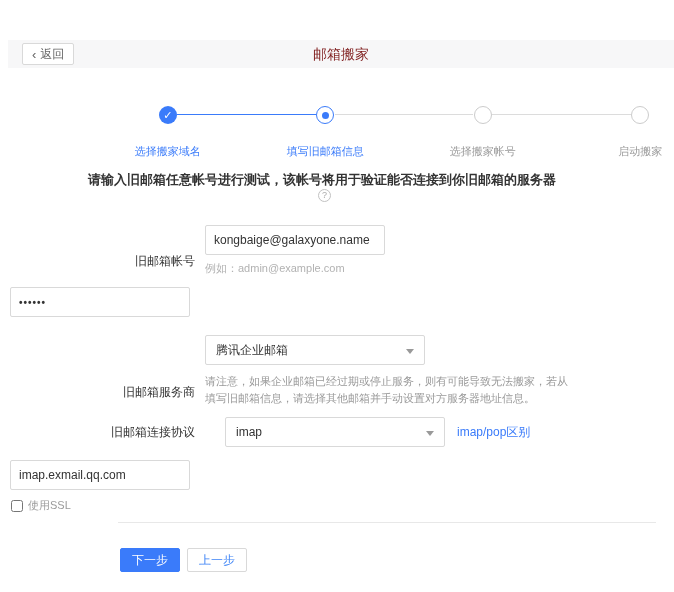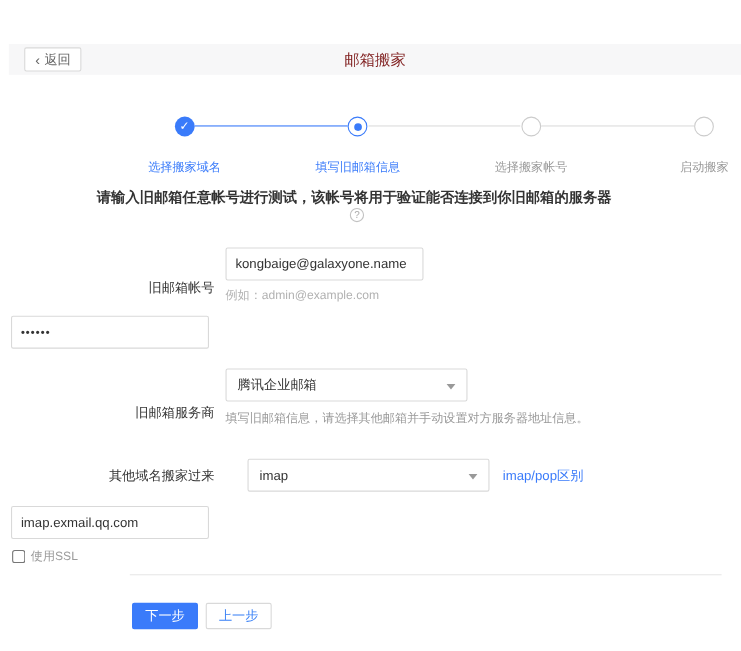--- a/index.html
+++ b/index.html
@@ -159,27 +159,28 @@
   </div>
 
   <div class="row row-provider">
     <div class="flabel">旧邮箱服务商</div>
     <div class="ctrl-col">
       <div class="select">
         <span>腾讯企业邮箱</span>
         <span class="caret"></span>
       </div>
       <div class="warning">
+        <div>请注意，如果企业邮箱已经过期或停止服务，则有可能导致无法搬家，若从</div>
         <div>填写旧邮箱信息，请选择其他邮箱并手动设置对方服务器地址信息。</div>
       </div>
     </div>
   </div>
 
   <div class="row row-protocol">
-    <div class="flabel">其他域名搬家过来</div>
+    <div class="flabel">旧邮箱连接协议</div>
     <div class="ctrl-col">
       <div class="ctrl-inline">
         <div class="select">
           <span>imap</span>
           <span class="caret"></span>
         </div>
         <span class="proto-link">imap/pop区别</span>
       </div>
     </div>
   </div>

